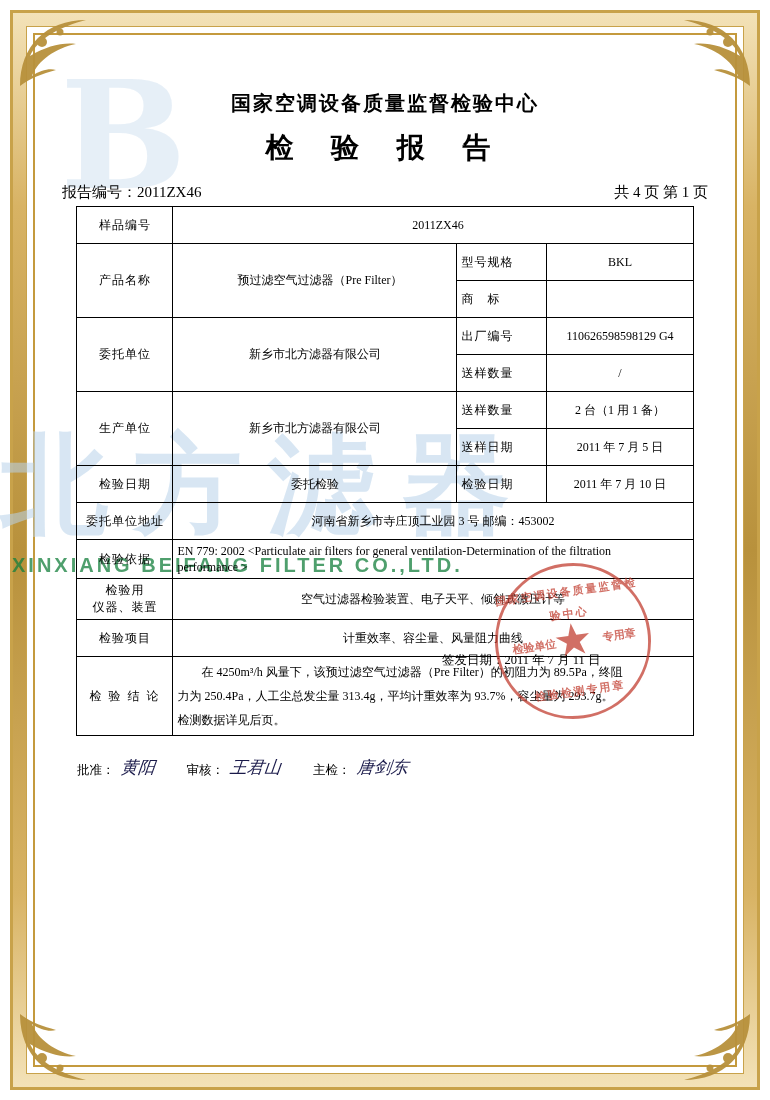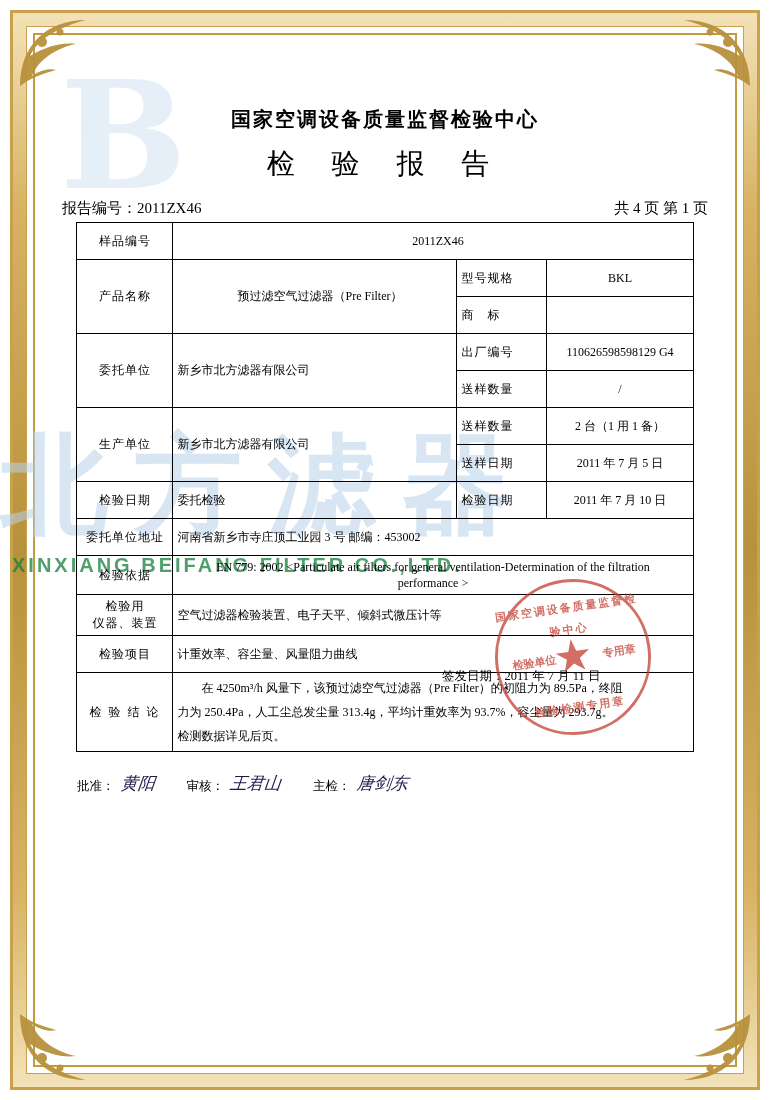--- a/index.html
+++ b/index.html
@@ -52,39 +52,39 @@
   .corner svg { width: 100%; height: 100%; display: block; }
   .corner.tl { left: 16px; top: 16px; }
   .corner.tr { right: 16px; top: 16px; transform: scaleX(-1); }
   .corner.bl { left: 16px; bottom: 16px; transform: scaleY(-1); }
   .corner.br { right: 16px; bottom: 16px; transform: scale(-1,-1); }
 
   
   .content {
     position: absolute;
     left: 46px;
-    top: 58px;
+    top: 42px;
     width: 678px;
     height: 1008px;
     box-sizing: border-box;
   }
 
   .org-title {
     text-align: center;
     font-size: 20px;
     font-weight: bold;
     letter-spacing: 2px;
     margin-top: 48px;
     color: #000;
     font-family: "DejaVu Serif", "Liberation Serif", serif;
   }
   .report-title {
     text-align: center;
     font-size: 28px;
-    font-weight: normal;
+    font-weight: bold;
     letter-spacing: 14px;
     margin-top: 12px;
     color: #000;
     font-family: "DejaVu Serif", "Liberation Serif", serif;
   }
   .meta-row {
     display: flex;
     justify-content: space-between;
     font-size: 15px;
     margin: 16px 16px 4px 16px;
@@ -107,38 +107,37 @@
     vertical-align: middle;
     height: 30px;
     background: transparent;
   }
   td.lbl {
     text-align: center;
     letter-spacing: 1px;
     width: 92px;
   }
   td.val {
-    text-align: left;
+    text-align: center;
   }
   td.val.left {
     text-align: center;
     padding-left: 14px;
   }
   td.rlbl {
     width: 86px;
     letter-spacing: 1px;
   }
   td.rval {
     text-align: center;
     width: 150px;
   }
   td.tall { height: 46px; }
   td.basis {
     font-size: 11px;
-    text-align: center;
     line-height: 1.35;
     padding: 4px 10px;
   }
   td.basis .en { font-family: "Liberation Serif", serif; }
   td.conclusion {
     height: 330px;
     vertical-align: top;
     padding: 26px 18px 10px 18px;
     position: relative;
     text-align: justify;

